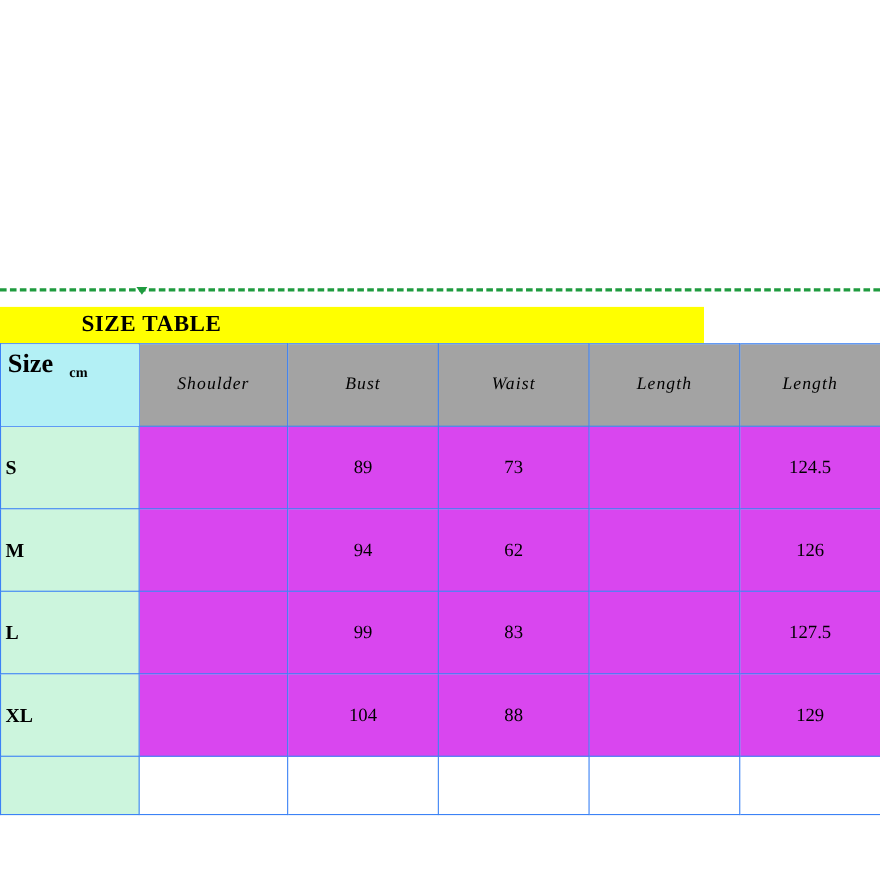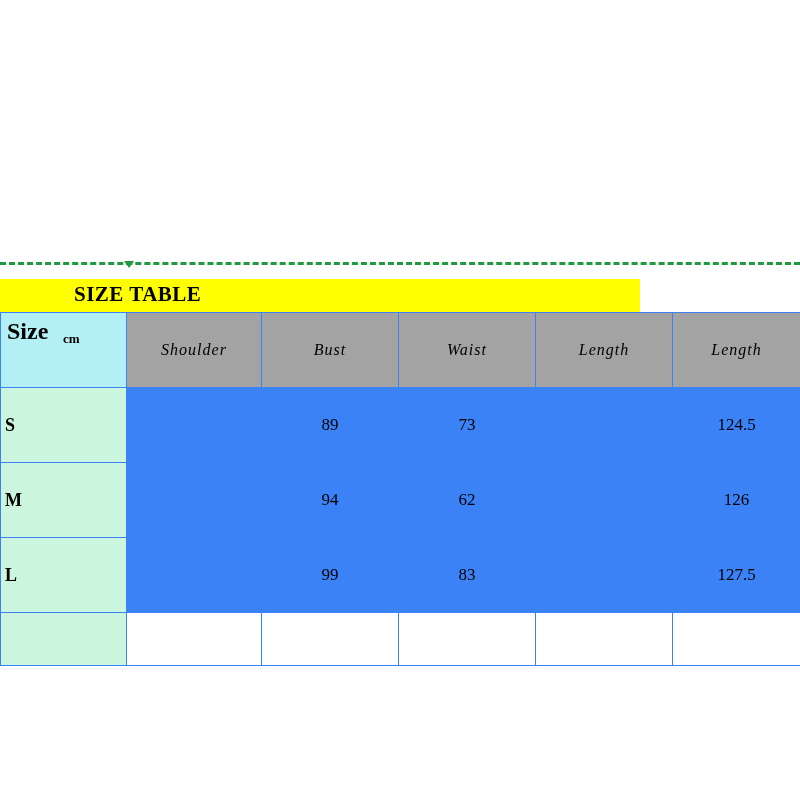--- a/index.html
+++ b/index.html
@@ -114,21 +114,21 @@
     top: 18px;
     font-size: 13px;
     font-weight: bold;
     font-style: normal;
     letter-spacing: 0;
   }
 
   .data-row td {
     height: 42px;
     font-size: 17px;
-    background: #3b82f6;
+    background: #d946ef;
     color: #000000;
   }
   .data-row td.label {
     background: #ccf5dd;
     text-align: left;
     padding-left: 4px;
     font-weight: bold;
     font-size: 18px;
   }
   .tail-row td {
@@ -194,20 +194,28 @@
 
       <tr class="data-row">
         <td class="label">L</td>
         <td></td>
         <td>99</td>
         <td>83</td>
         <td></td>
         <td>127.5</td>
       </tr>
 
+      <tr class="data-row">
+        <td class="label">XL</td>
+        <td></td>
+        <td>104</td>
+        <td>88</td>
+        <td></td>
+        <td>129</td>
+      </tr>
 
       <tr class="tail-row">
         <td class="label"></td>
         <td></td>
         <td></td>
         <td></td>
         <td></td>
         <td></td>
       </tr>
     </tbody>

